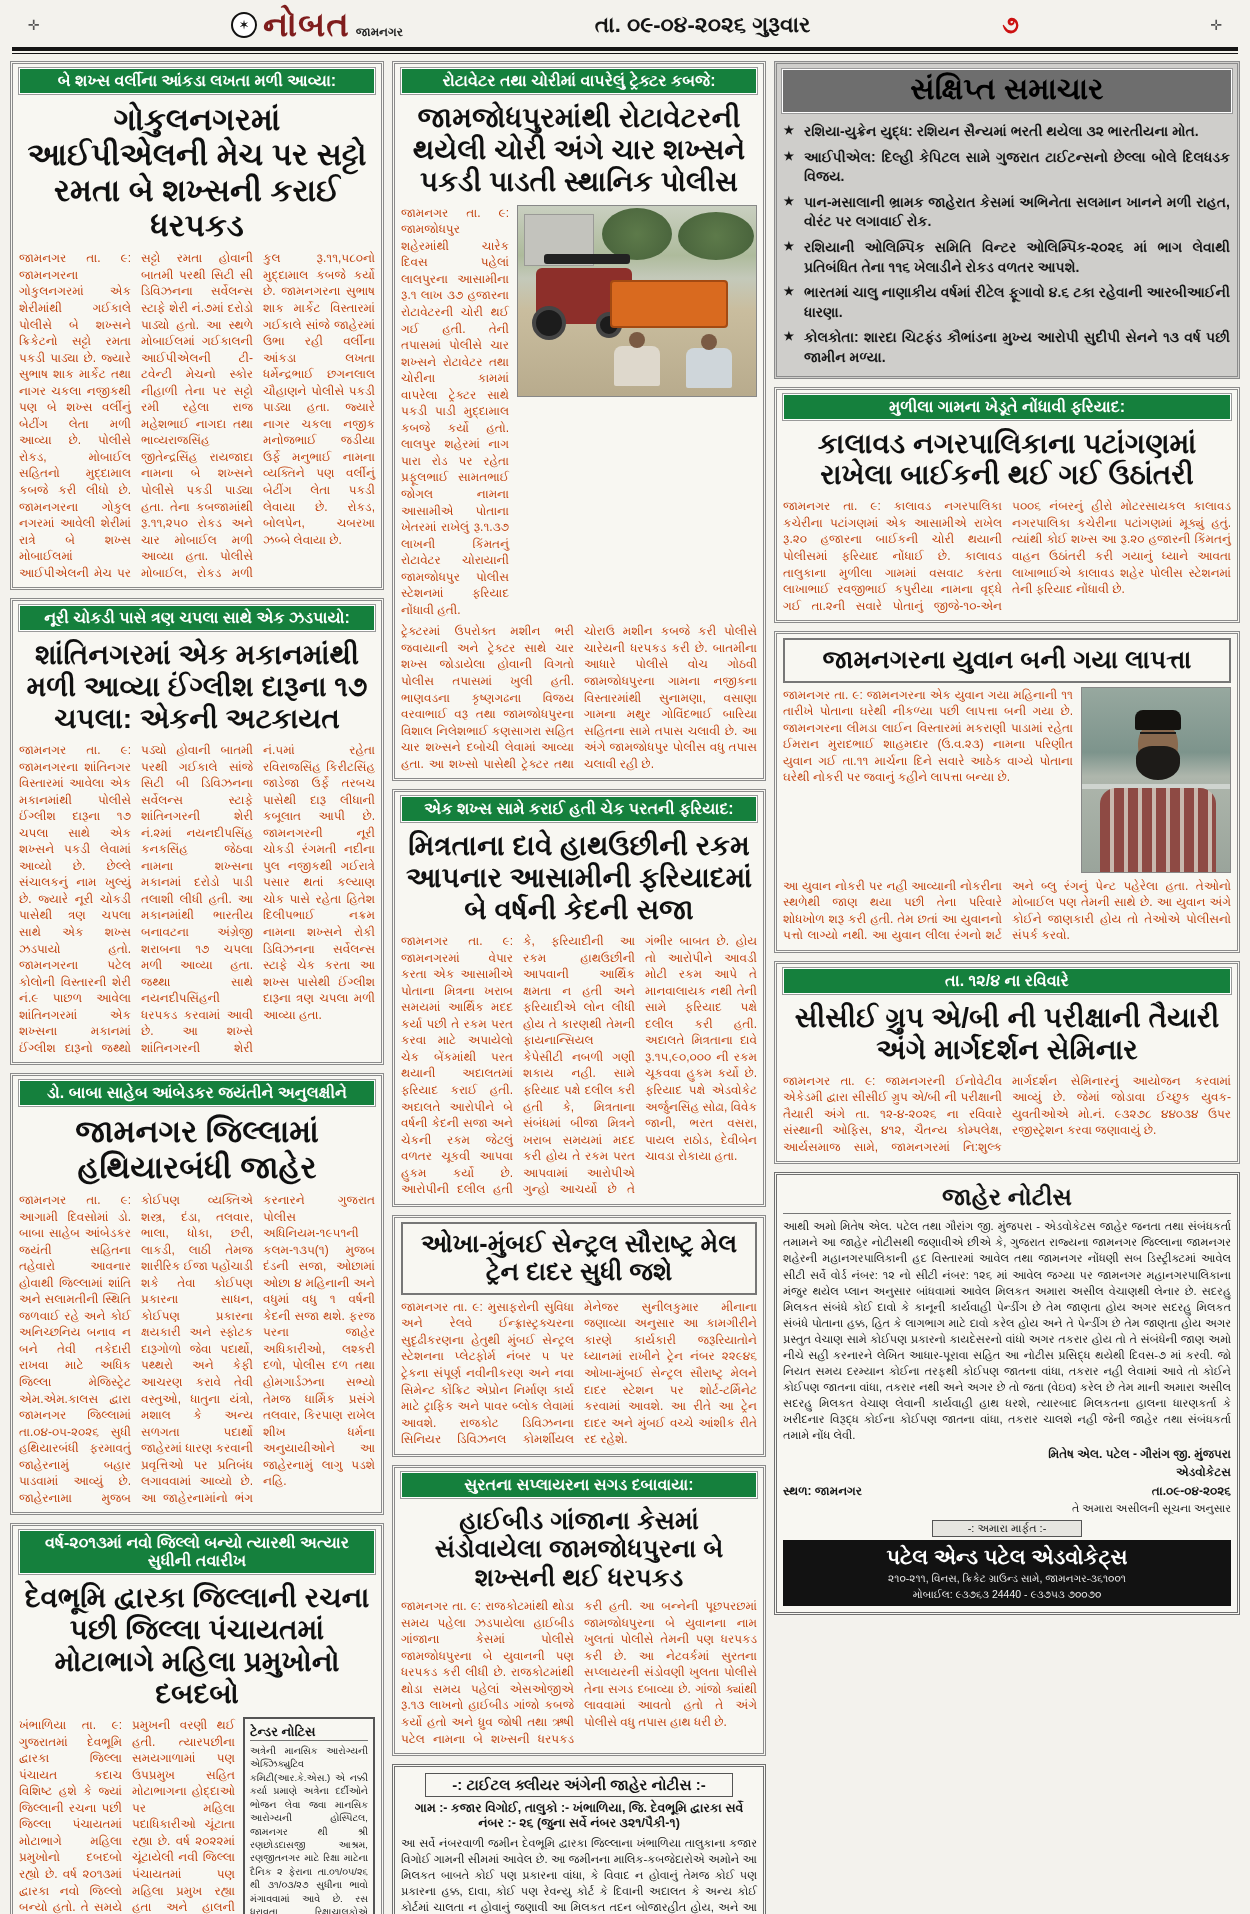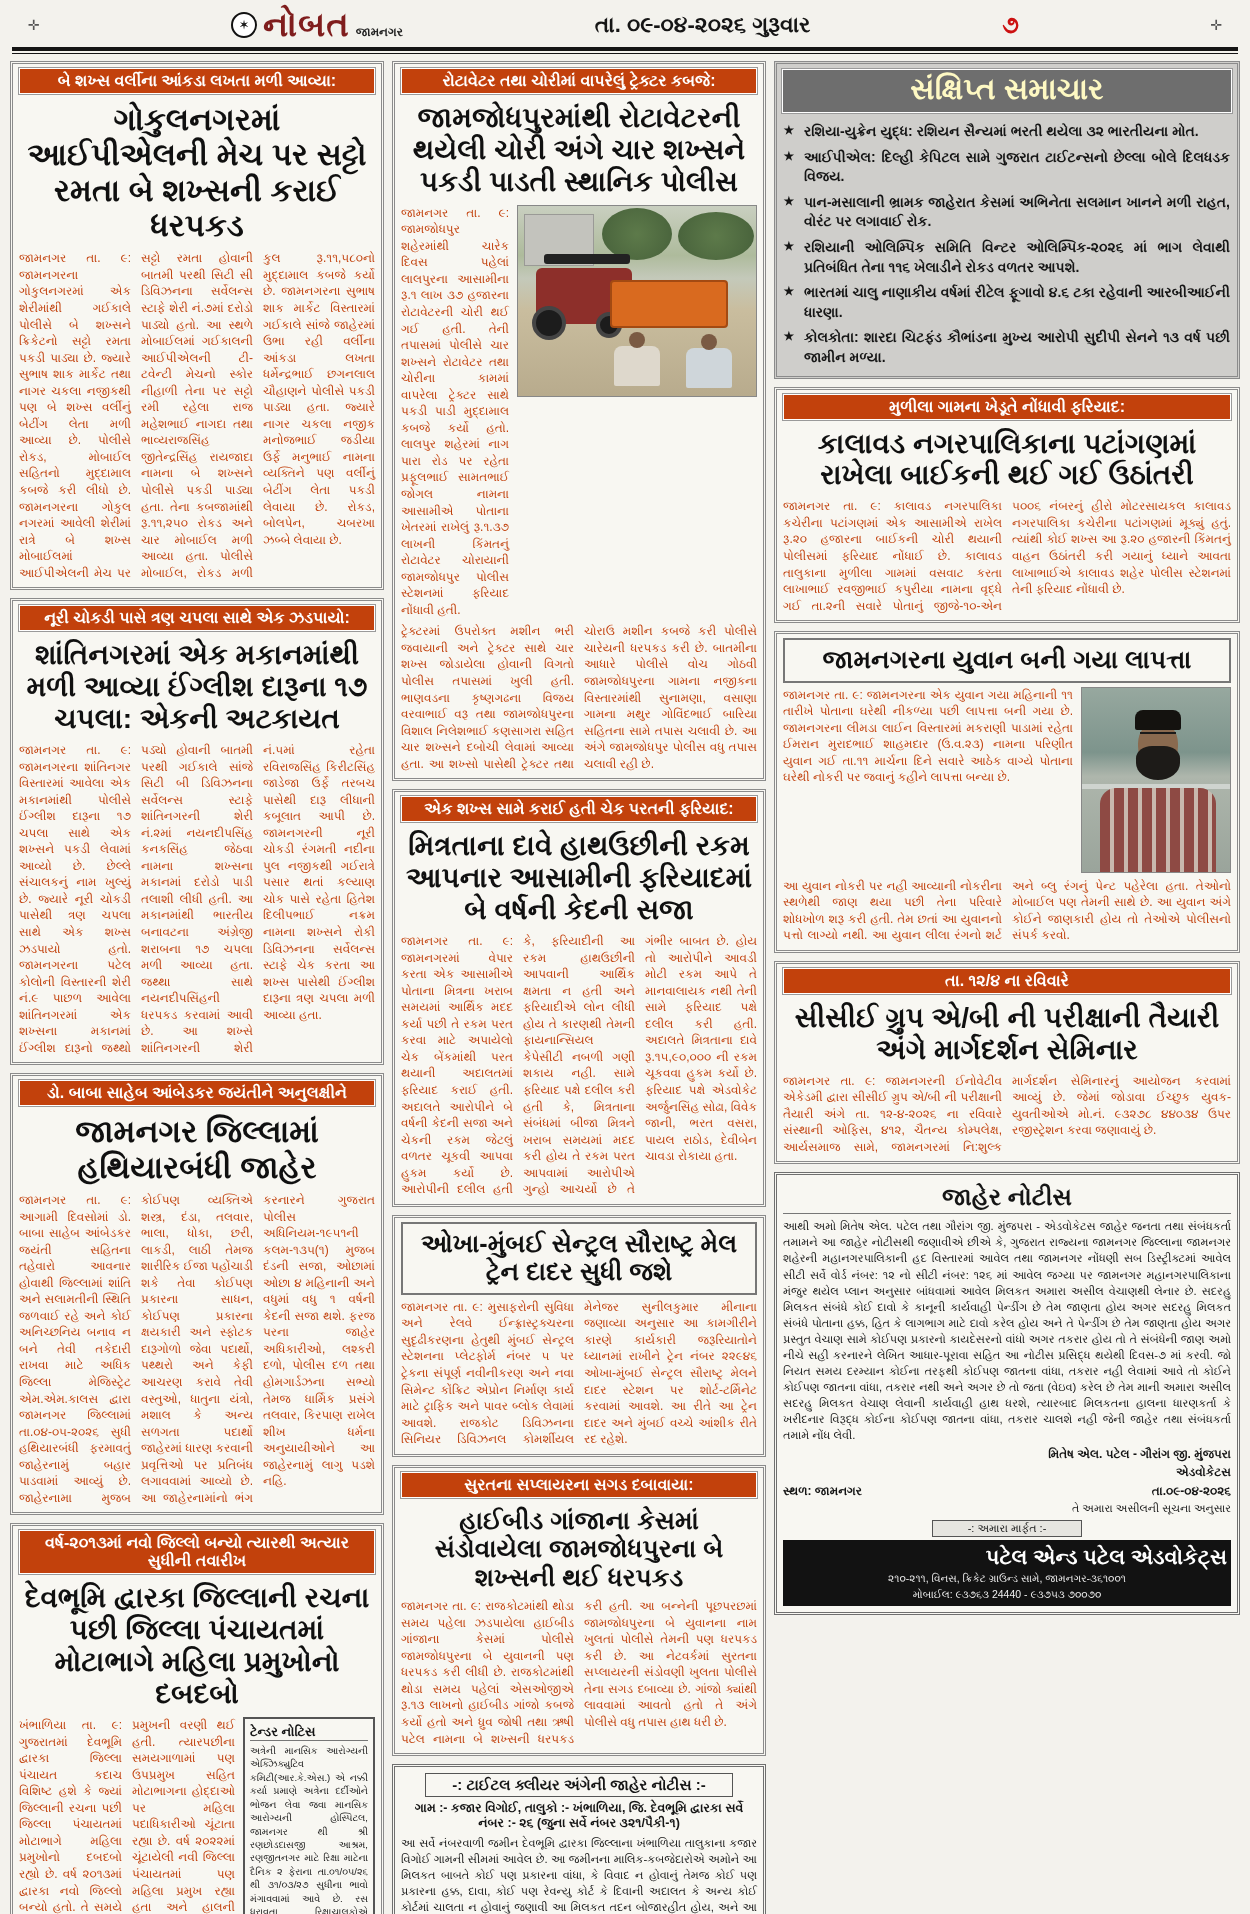--- a/index.html
+++ b/index.html
@@ -16,32 +16,32 @@
   .mast-date { font-size:22px; font-weight:bold; }
   .page-no { font-size:24px; font-weight:bold; color:#cc1111; }
   .reg-mark { color:#555; font-size:15px; }
   .mast-rule { border-top:4px solid #151515; border-bottom:1px solid #151515; height:7px; margin:0 2px 7px; }
   
   .cols { display:flex; gap:8px; align-items:flex-start; }
   .col-l, .col-m { width:374px; flex:0 0 374px; }
   .col-r { flex:1; }
   
   .art { border:3px double #8b8b8b; background:#f8f7f2; margin-bottom:8px; padding:4px 6px 6px; }
-  .kicker { background:#c2410c; color:#fff; font-weight:bold; text-align:center; font-size:16px;
+  .kicker { background:#15803d; color:#fff; font-weight:bold; text-align:center; font-size:16px;
             padding:3px 4px; border:1px solid #fff; outline:1px solid #9a9a9a; margin-bottom:3px; }
   .hl { text-align:center; font-weight:bold; line-height:1.14; padding:5px 2px 7px; color:#101010; }
   .hl-xl { font-size:31px; } .hl-lg { font-size:28px; } .hl-md { font-size:25px; }
   .body-t { font-size:12px; line-height:1.38; text-align:justify; color:#c2410c; }
   .c3 { column-count:3; column-gap:10px; }
   .c2 { column-count:2; column-gap:10px; }
   .row { display:flex; gap:8px; margin-bottom:5px; }
   .row .body-t { flex:1; }
   
   .briefs { background:#cfcecb; border:3px double #8b8b8b; margin-bottom:8px; padding:5px; }
-  .briefs-title { background:#6e6e6e; color:#fef9c3; font-weight:bold; font-size:30px; text-align:center;
+  .briefs-title { background:#6e6e6e; color:#000000; font-weight:bold; font-size:30px; text-align:center;
                   padding:2px 0 5px; border:1px solid #fff; outline:1px solid #9a9a9a; margin-bottom:6px; }
   .brief-item { font-size:14px; font-weight:600; line-height:1.4; padding:3px 2px 3px 22px; position:relative; text-align:justify;}
   .brief-item::before { content:"★"; position:absolute; left:2px; top:3px; font-size:12px; }
   
   .photo { position:relative; overflow:hidden; border:1px solid #888; flex:0 0 auto; }
   .ph-tractor { width:240px; height:192px;
      background:linear-gradient(180deg,#c9cfc0 0%,#aebb9c 26%,#c4c9ba 38%,#c9bd9e 55%,#b8ab8d 100%); }
   .t-build { position:absolute; left:6px; top:8px; width:70px; height:52px; background:#c3c3bd; border:1px solid #9a9a96;}
   .t-tree { position:absolute; border-radius:50%; background:radial-gradient(circle,#5d7a4a,#46603a); }
   .t-body { position:absolute; left:18px; top:62px; width:96px; height:56px; background:#8d2f2a; border-radius:6px;}
@@ -63,21 +63,21 @@
   
   .notice { border:3px double #6f6f6f; background:#f8f7f2; padding:6px; margin-bottom:8px; }
   .notice-head { text-align:center; font-weight:bold; font-size:15px; border:1px solid #555; margin:0 24px 4px; padding:2px; }
   .notice-big-head { text-align:center; font-weight:bold; font-size:24px; border-bottom:1px solid #777; margin-bottom:4px; padding:2px;}
   .notice-sub { text-align:center; font-weight:bold; font-size:12.5px; margin-bottom:4px; }
   .notice-body { font-size:11.3px; line-height:1.42; text-align:justify; }
   .notice-meta { display:flex; justify-content:space-between; font-weight:bold; font-size:12px; margin-top:5px; }
   .via-tag { border:1px solid #555; background:#e6e5e0; font-weight:normal; font-size:11px; text-align:center;
              width:150px; margin:5px auto 0; padding:1px; }
   .adv-box { background:#121212; color:#fff; text-align:center; padding:5px 4px; margin-top:3px; }
-  .adv-name { font-size:21px; font-weight:bold;text-align:right; }
+  .adv-name { font-size:21px; font-weight:bold; }
   .adv-addr { font-size:10.5px; margin-top:2px; line-height:1.35; color:#eee; }
   .sign-line { text-align:right; font-weight:bold; font-size:12px; margin-top:4px; }
   .tender { border:2px solid #555; background:#f8f7f2; padding:5px; flex:0 0 132px; }
   .tender-title { text-align:left; font-weight:bold; font-size:13px; border-bottom:1px solid #777; margin-bottom:3px;}
   .tender-body { font-size:9.6px; line-height:1.4; text-align:justify; }
 </style>
 </head>
 <body>
 
 <div class="page">

